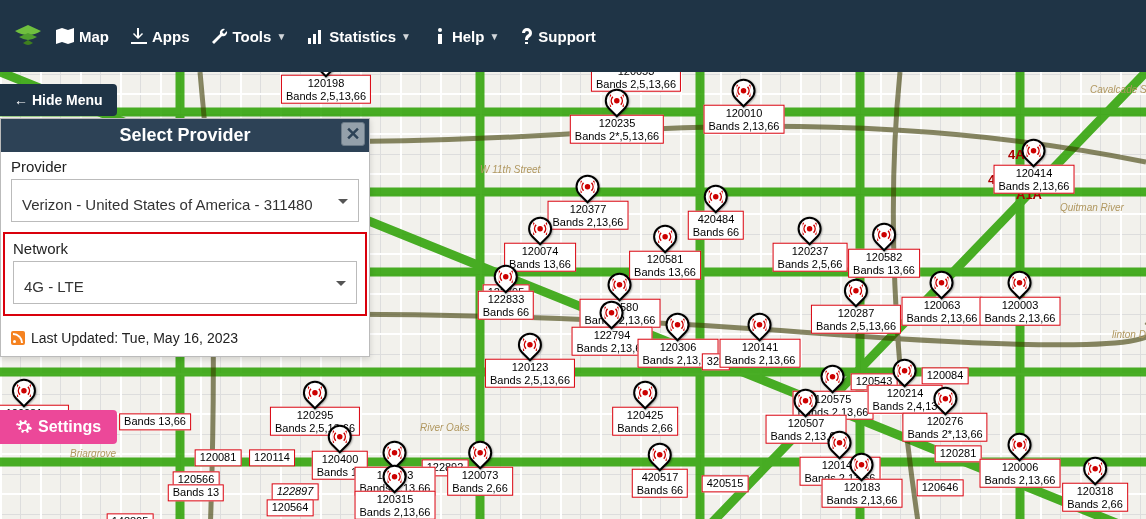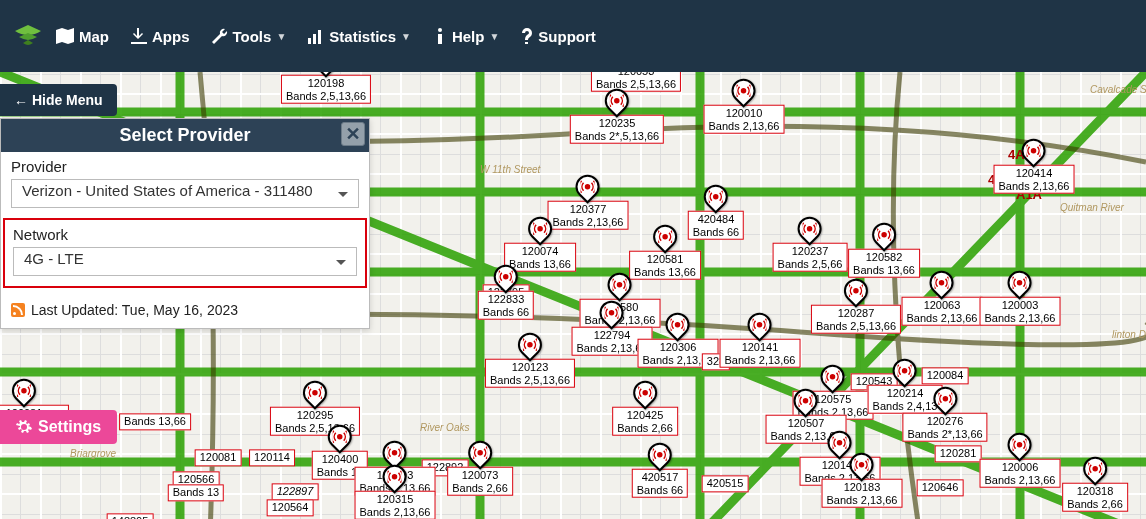--- a/index.html
+++ b/index.html
@@ -59,21 +59,21 @@
     background:#94a0aa; color:#2d4256; border:1px solid #6c7b88;
     border-radius:3px; display:flex; align-items:center; justify-content:center;
     cursor:pointer; font-weight:bold;
   }
   .panel-body { padding:6px 10px 10px; }
   .form-group { margin-bottom:10px; }
   .form-group.highlight { border:2px solid #d9000c; padding:6px 8px 10px; margin-left:-8px; margin-right:-8px;}
   .form-label { font-size:15px; color:#222; display:block; margin-bottom:4px;}
   .form-select {
     width:100%; border:1px solid #bbb; background:#fff;
-    padding:2px 30px 8px 10px; font-size:15px; color:#333;
+    padding:16px 30px 8px 10px; font-size:15px; color:#333;
     position:relative; cursor:pointer;
   }
   .form-select::after{
     content:""; position:absolute; right:10px; top:50%;
     border:5px solid transparent; border-top-color:#555; transform:translateY(-2px);
   }
   .updated { font-size:14px; color:#222; display:flex; align-items:center; gap:6px; padding-top:4px;}
   .rss-icon { width:14px; height:14px; background:#f58220; border-radius:2px; position:relative;}
   .rss-icon::before{content:""; position:absolute; left:2px; bottom:2px; width:3px;height:3px;background:#fff; border-radius:50%;}
   .rss-icon::after{content:""; position:absolute; left:2px; bottom:2px; width:8px;height:8px;border:2px solid #fff; border-left:0;border-bottom:0; border-radius:0 12px 0 0;}

